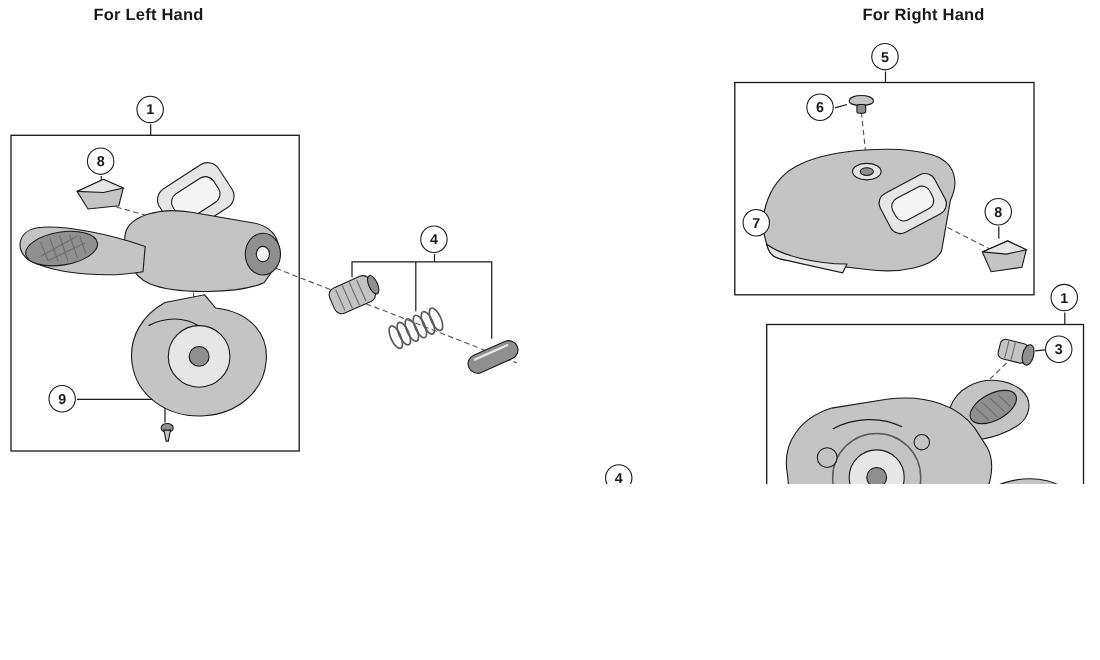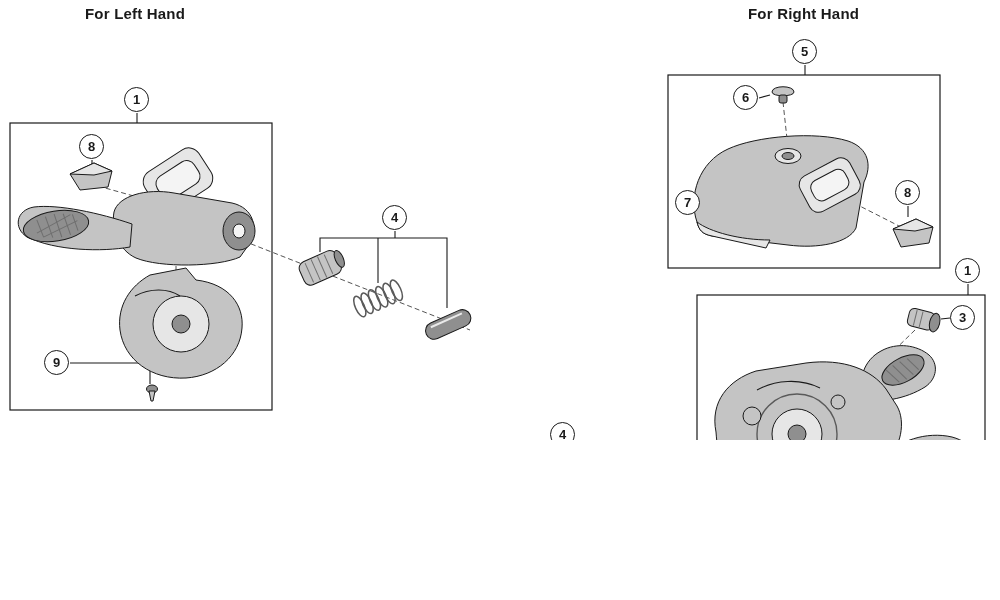--- a/index.html
+++ b/index.html
@@ -7,21 +7,21 @@
     --paper:#ffffff;
     --metal-light:#e6e6e6;
     --metal-mid:#c4c4c4;
     --metal-dark:#8f8f8f;
   }
   html,body{margin:0;padding:0;background:var(--paper);}
   body{font-family:"Liberation Sans", sans-serif;}
   .stage{position:relative;width:1000px;height:440px;background:var(--paper);overflow:hidden;}
   .hdr{position:absolute;font-size:15px;font-weight:bold;color:var(--ink);letter-spacing:.2px;}
   #hdr-left{left:85px;top:5px;}
-  #hdr-right{left:748px;top:5px;}
+  #hdr-right{left:784px;top:5px;}
   .callout{
     position:absolute;width:25px;height:25px;box-sizing:border-box;
     border:1.5px solid var(--ink);border-radius:50%;background:var(--paper);
     display:flex;align-items:center;justify-content:center;
     font-size:13px;font-weight:bold;color:var(--ink);
   }
   svg.canvas{position:absolute;left:0;top:0;}
   .box{fill:none;stroke:var(--ink);stroke-width:1.2;}
   .ln{fill:none;stroke:var(--ink);stroke-width:1.1;}
   .dln{fill:none;stroke:#555;stroke-width:1;stroke-dasharray:5 3;}

